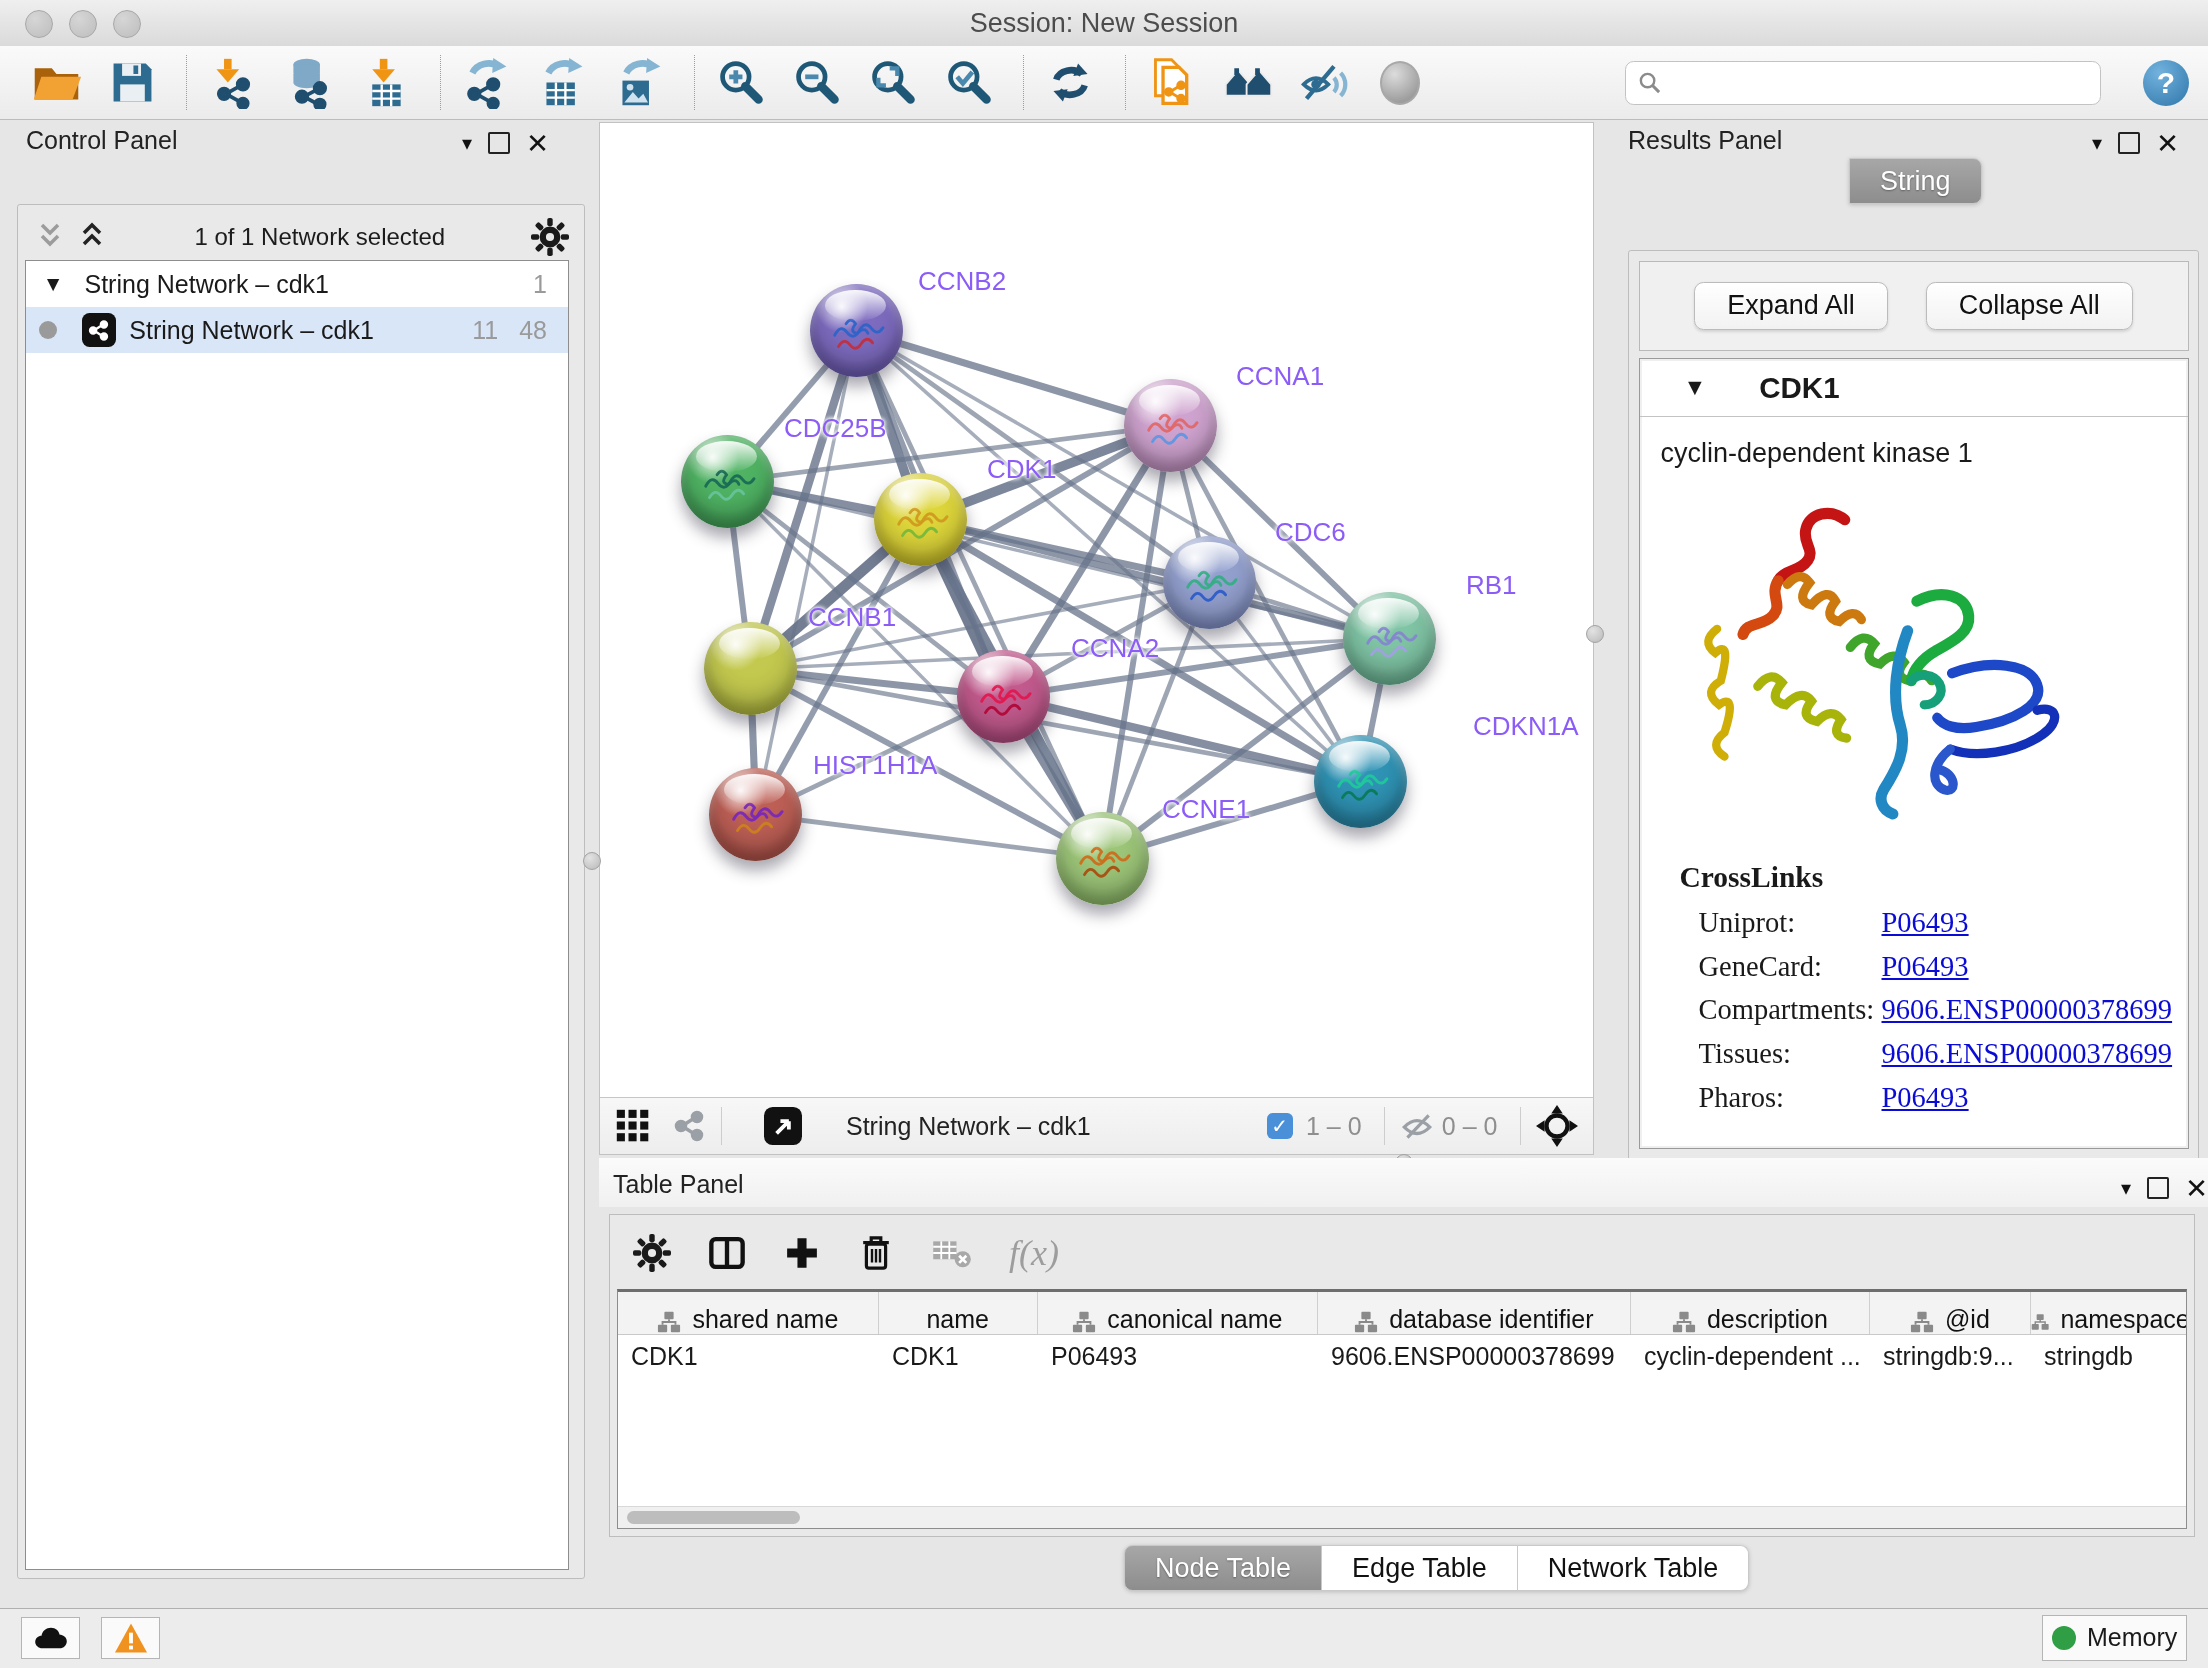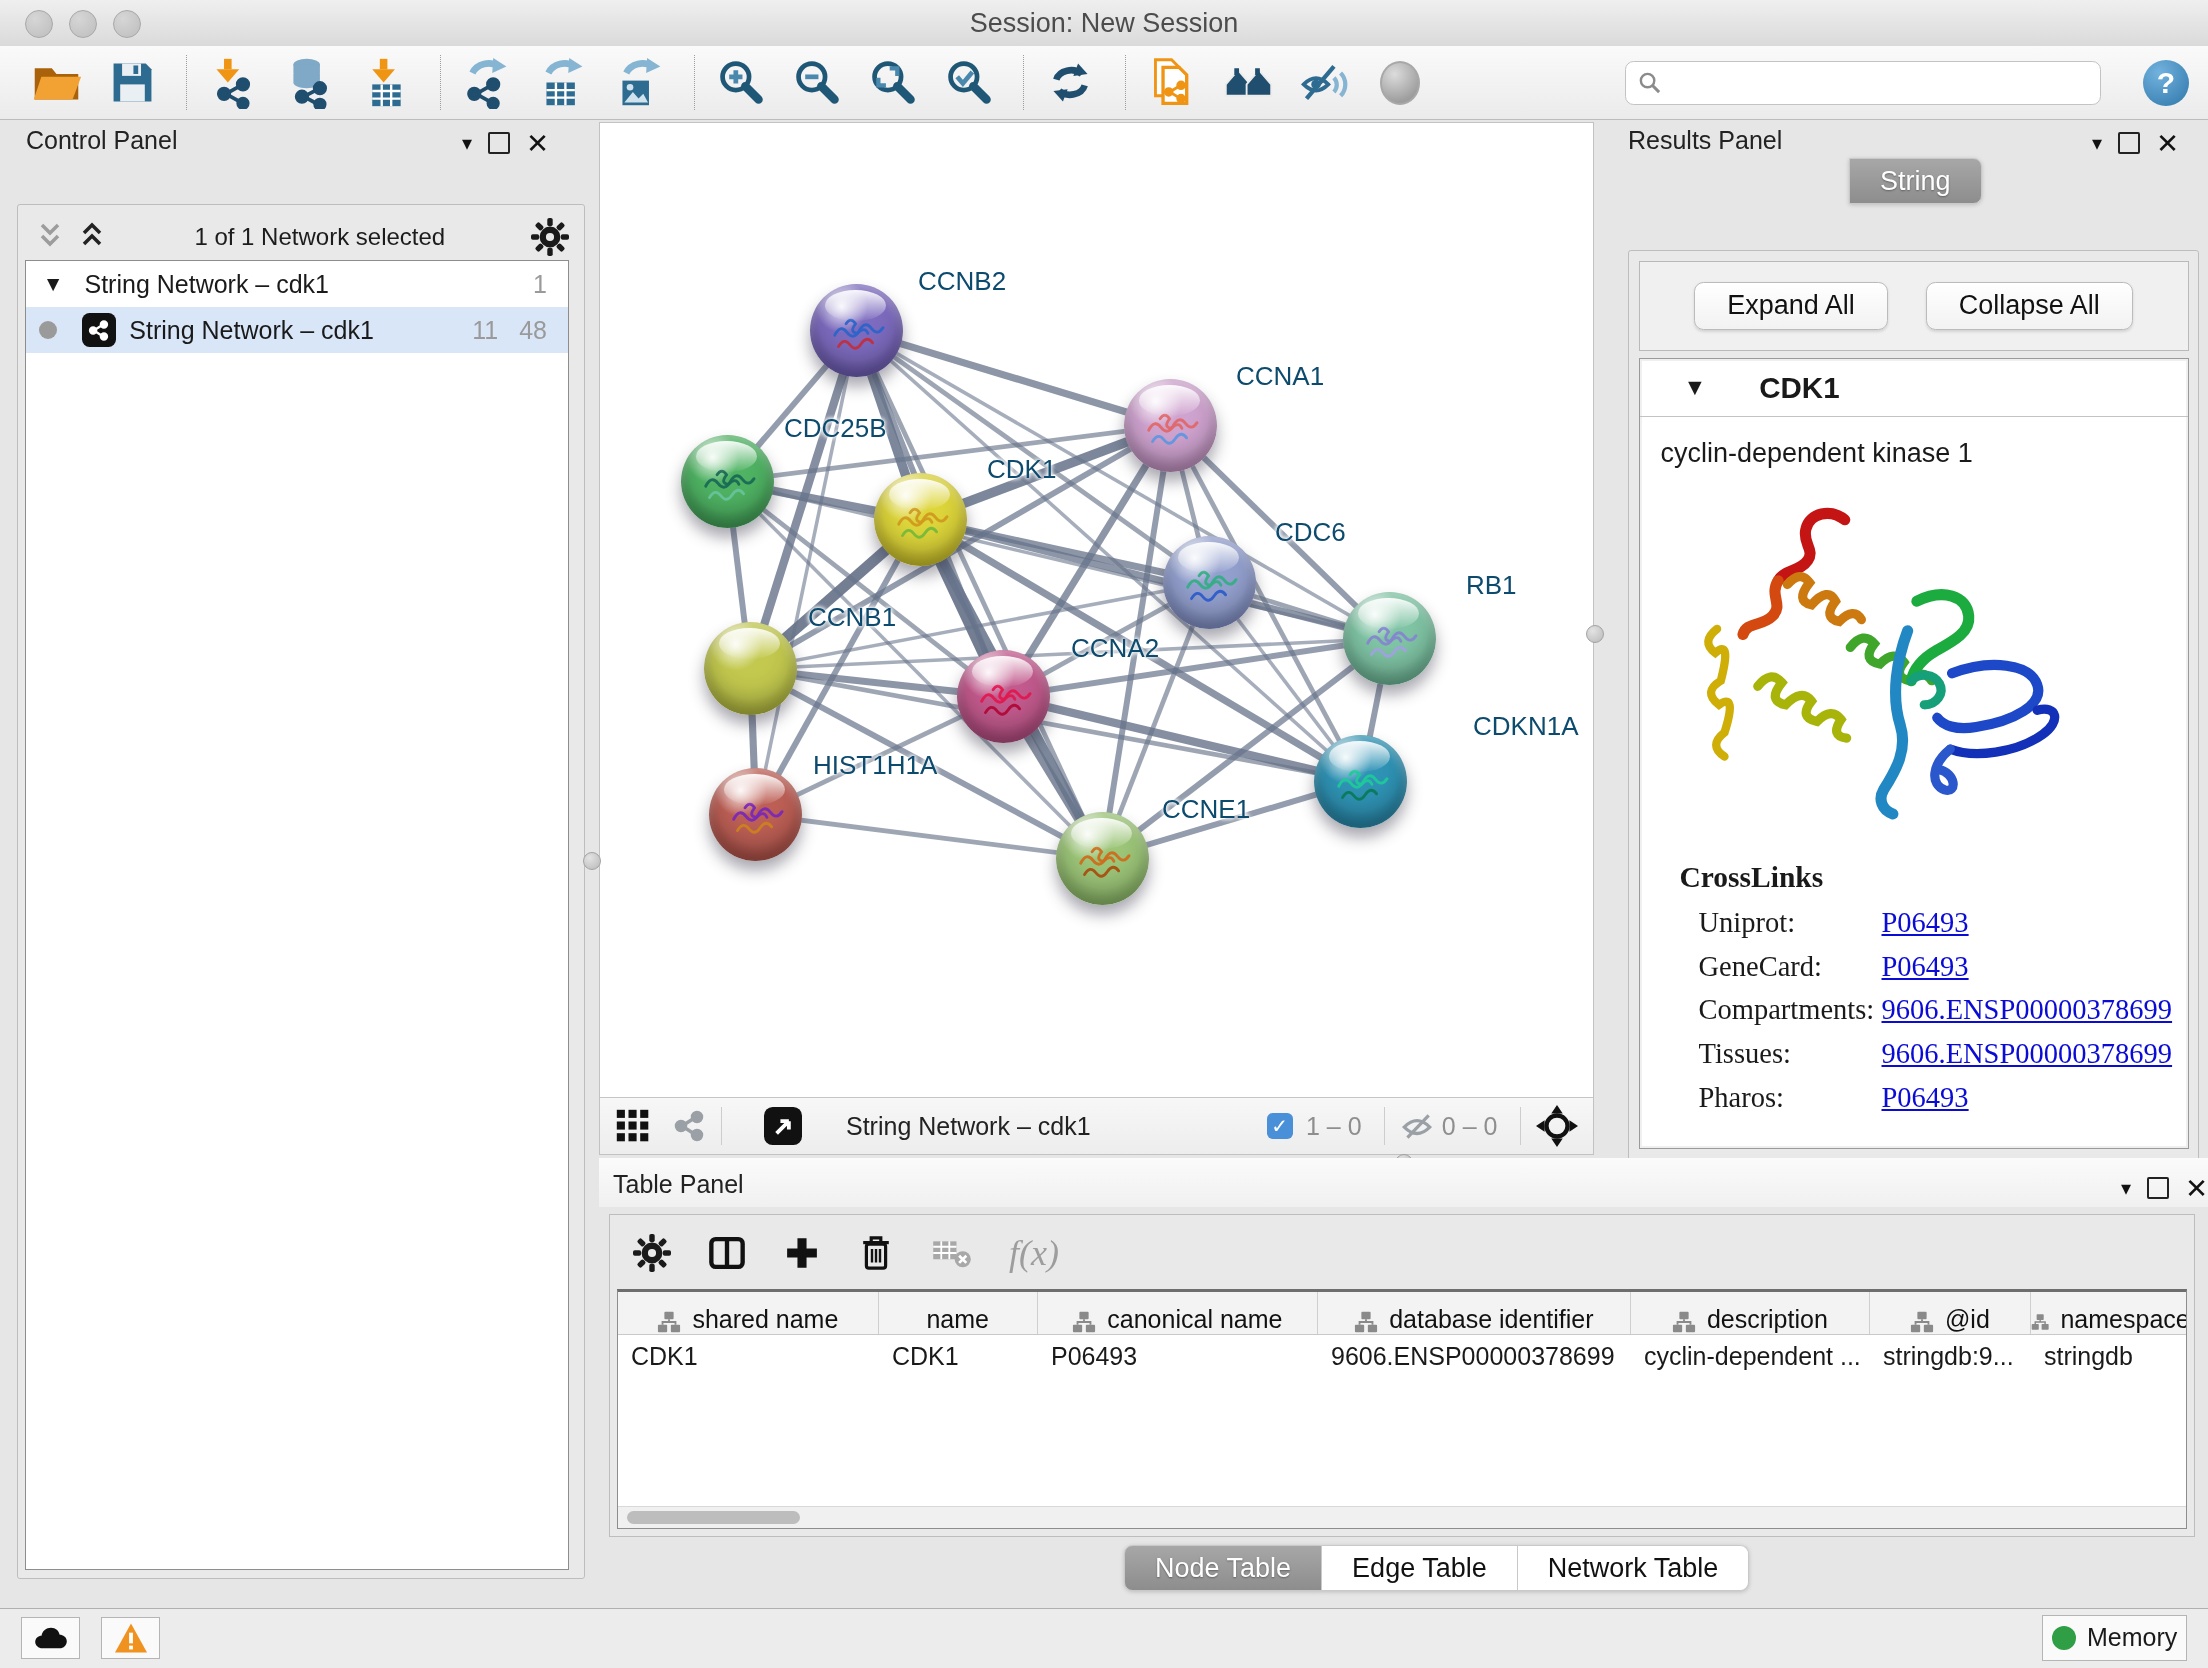--- a/index.html
+++ b/index.html
@@ -40,21 +40,21 @@
   .dotgray{width:18px;height:18px;border-radius:50%;background:#9a9a9a;margin:0 25px 0 13.3px;}
   .sharebadge{width:34px;height:34px;background:#111;border-radius:7.6px;display:flex;align-items:center;justify-content:center;margin-right:13.3px;}
   .cnt2{color:#9a9a9a;margin-right:21px;}
   
   #net-area{position:absolute;left:599px;top:122px;width:995px;height:1033px;border:1px solid #c2c2c2;box-sizing:border-box;background:#fff;}
   #net-canvas{position:absolute;left:0;top:0;right:0;height:974px;overflow:hidden;background:#fff;}
   #edges{position:absolute;left:0;top:0;}
   .node{position:absolute;width:93px;height:93px;border-radius:50%;box-shadow:0 9.5px 15px rgba(45,45,65,.42),inset 0 -15px 23px rgba(0,0,0,.28),inset 0 5.7px 9.5px rgba(255,255,255,.35);}
   .node .gloss{position:absolute;left:16%;top:6%;width:66%;height:34%;border-radius:50%;background:linear-gradient(rgba(255,255,255,.92),rgba(255,255,255,.03));}
   .node svg{position:absolute;left:0;top:0;width:100%;height:100%;}
-  .nlabel{position:absolute;font-size:26px;color:#0c4a6e;text-shadow:0 0 5.7px #fff,0 0 5.7px #fff,0 0 3.8px #fff;white-space:nowrap;}
+  .nlabel{position:absolute;font-size:26px;color:#8b5cf6;text-shadow:0 0 5.7px #fff,0 0 5.7px #fff,0 0 3.8px #fff;white-space:nowrap;}
   .net-tbar{position:absolute;left:0;right:0;bottom:0;height:57px;background:linear-gradient(#f7f7f7,#ededed);border-top:1px solid #c6c6c6;display:flex;align-items:center;padding:0 15px;box-sizing:border-box;}
   .nt-sep{height:38px;border-left:1px solid #cdcdcd;margin:0 15px;}
   .nt-title{font-size:25px;color:#222;margin-left:44px;}
   .nt-count{font-size:25px;color:#8e8e8e;margin:0 7.6px;}
   .checkbox{width:26px;height:26px;background:#4a90d9;border-radius:5.7px;color:#fff;font-size:20px;display:flex;align-items:center;justify-content:center;margin-right:5.7px;}
   .arrowbox{width:38px;height:38px;background:#111;border-radius:8.6px;display:flex;align-items:center;justify-content:center;margin-left:27px;}
   .knob{position:absolute;width:16px;height:16px;border-radius:50%;background:radial-gradient(circle at 35% 30%,#e3e3e3,#b9b9b9);border:1px solid #a2a2a2;}
   
   .rp-btnbar{position:absolute;left:9.5px;right:9.5px;top:9.5px;height:88px;background:#f0f0f0;border:1px solid #b9b9b9;display:flex;align-items:center;justify-content:center;gap:38px;}
   .btn{height:46px;line-height:44px;padding:0 32px;background:linear-gradient(#ffffff,#f2f2f2);border:1px solid #bbb;border-radius:9.5px;font-size:27px;color:#111;box-shadow:0 1.9px 2.9px rgba(0,0,0,.12);}

